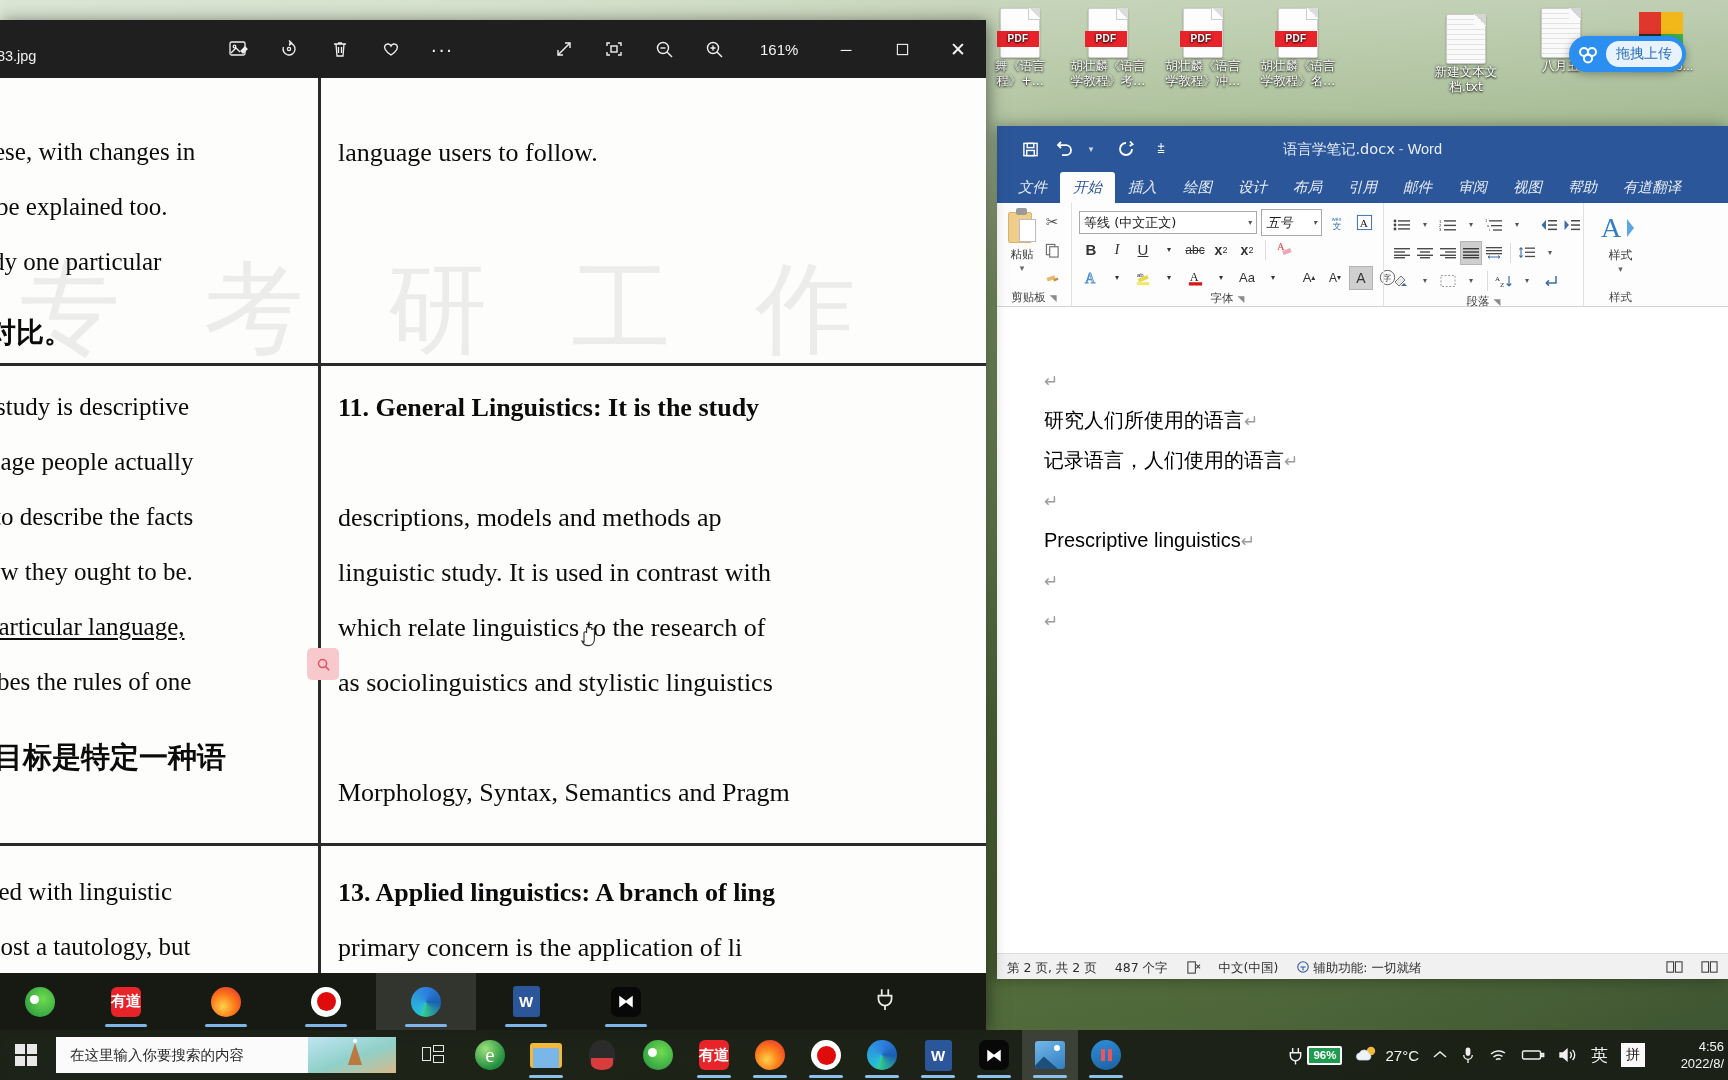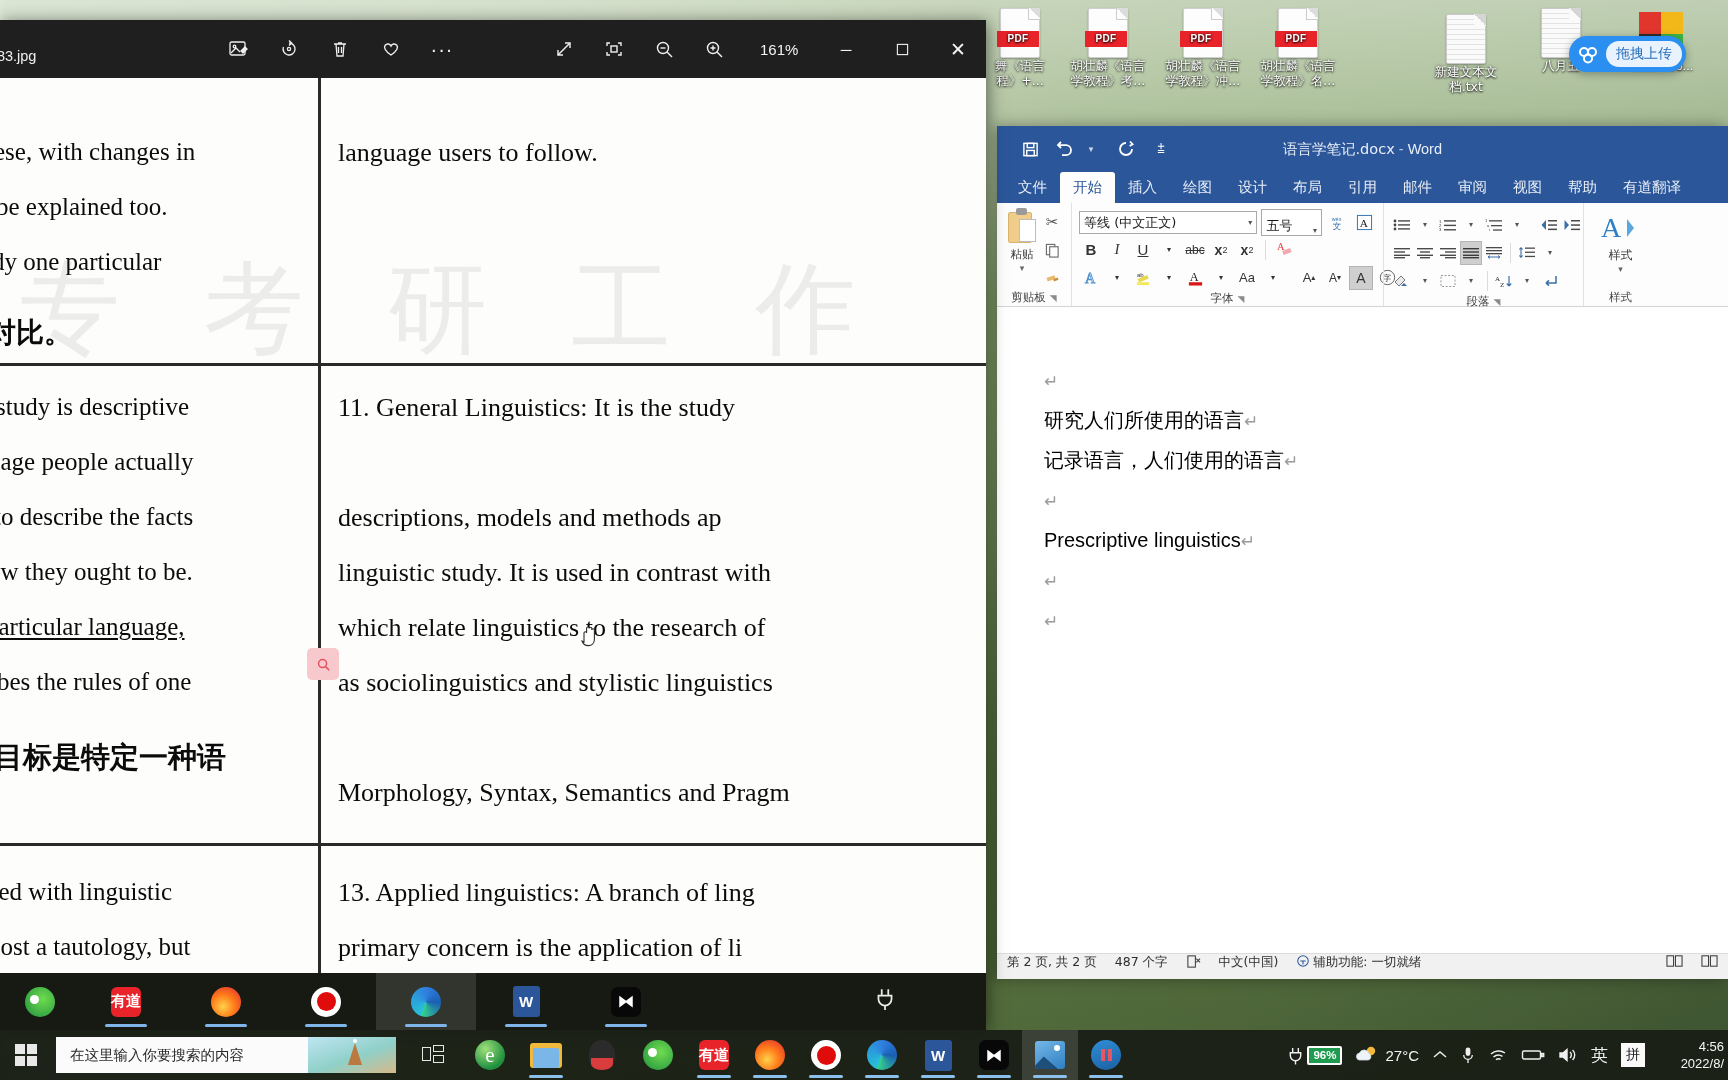--- a/index.html
+++ b/index.html
@@ -103,20 +103,21 @@
   .word-doc-title .dash { color: #b9c8de; }
 
   .word-tabs {
     height: 31px; background: #2b579a;
     display: flex; align-items: stretch; padding-left: 8px;
     font-size: 14.5px;
   }
   .wtab {
     color: #e9eef6; padding: 0 13px; display: flex; align-items: center;
     white-space: nowrap;
+    font-style: italic;
   }
   .wtab.active { background: #fdfdfd; color: #2b579a; border-radius: 3px 3px 0 0; }
 
   .word-ribbon {
     height: 104px; background: #fdfdfd; border-bottom: 1px solid #d4d4d4;
     display: flex; position: relative; font-size: 11.5px; color: #3b3b3b;
   }
   .rgroup { position: relative; display: flex; flex-direction: column; padding: 5px 0 0 0; }
   .rgroup + .rgroup { border-left: 1px solid #e2e2e2; }
   .rgroup .rbody { flex: 1; display: flex; padding: 0 7px; }
@@ -136,22 +137,23 @@
 
   .font-grp { width: 312px; }
   .font-row1 { display: flex; align-items: center; gap: 4px; height: 25px; }
   .fname {
     width: 186px; height: 23px; border: 1px solid #a9a9a9; background: #fff;
     display: flex; align-items: center; padding: 0 4px; font-size: 13px; color: #1a1a1a;
     justify-content: space-between;
   }
   .fsize {
     width: 63px; height: 27px; border: 1px solid #a9a9a9; background: #fff;
-    display: flex; align-items: flex-end; padding: 0 4px; font-size: 13px; color: #1a1a1a;
+    display: flex; align-items: center; padding: 0 4px; font-size: 13px; color: #1a1a1a;
     justify-content: space-between;
+    font-style: italic;
   }
   .caret { font-size: 8px; color: #555; }
   .sq-btn { width: 24px; height: 23px; display: flex; align-items: center; justify-content: center; }
   .font-row2, .font-row3 { display: flex; align-items: center; gap: 2px; height: 27px; }
   .fb { min-width: 24px; height: 24px; display: flex; align-items: center; justify-content: center; font-size: 14px; color: #333; }
   .vsep { width: 1px; height: 20px; background: #dcdcdc; margin: 0 4px; }
 
   .para-grp { width: 200px; }
   .para-row { display: flex; align-items: center; gap: 1px; height: 27px; }
   .pb { min-width: 22px; height: 24px; display: flex; align-items: center; justify-content: center; font-size: 13px; color: #3c6ea5; }
@@ -161,21 +163,21 @@
 
   .word-canvas { position: relative; background: #fff; height: 676px; overflow: hidden; }
   .doc-body { padding: 54px 0 0 47px; font-size: 20px; color: #000; line-height: 39px; }
   .doc-line { white-space: nowrap; }
   .pmark { color: #9a9a9a; font-size: 17px; }
   .zh { font-family: "DejaVu Sans", sans-serif; }
 
   .word-status {
     position: absolute; left: 0; bottom: 0; width: 100%; height: 30px;
     background: #f1f1f1; border-top: 1px solid #dcdcdc;
-    display: flex; align-items: flex-start; font-size: 12.5px; color: #2e2e2e;
+    display: flex; align-items: center; font-size: 12.5px; color: #2e2e2e;
     padding: 0 10px; gap: 18px;
   }
   .word-status .sp { margin-left: auto; }
 
   
   .photo-win {
     position: absolute; left: 0; top: 20px; width: 986px; height: 1010px;
     background: #1b1b1b; overflow: hidden; box-shadow: 2px 2px 16px rgba(0,0,0,.5);
   }
   .photo-bar {
@@ -200,21 +202,21 @@
     font-family: "DejaVu Sans", sans-serif; letter-spacing: 26px; white-space: nowrap;
   }
   .scan-colrule { position: absolute; left: 318px; top: 0; bottom: 0; width: 3px; background: #2a2a2a; }
   .scan-rowrule { position: absolute; left: 0; right: 0; height: 3px; background: #2a2a2a; }
   .scan-txt {
     position: absolute; color: #0b0b0b;
     font-family: "Liberation Serif", serif; white-space: nowrap;
   }
   .lcol { font-size: 25px; }
   .rcol { font-size: 26px; }
-  .rcol.hd { font-weight: normal; }
+  .rcol.hd { font-weight: bold; }
   .u2 { text-decoration: underline; text-decoration-thickness: 2px; text-underline-offset: 3px; }
   .zh-scan { font-family: "DejaVu Sans", sans-serif; font-weight: bold; }
 
   .mag-badge {
     position: absolute; left: 307px; top: 570px; width: 32px; height: 32px;
     background: #f8c9cc; border-radius: 5px;
     display: flex; align-items: center; justify-content: center;
     color: #e05260; font-size: 16px;
   }
   .hand-cursor { position: absolute; left: 578px; top: 546px; width: 22px; height: 26px; }

